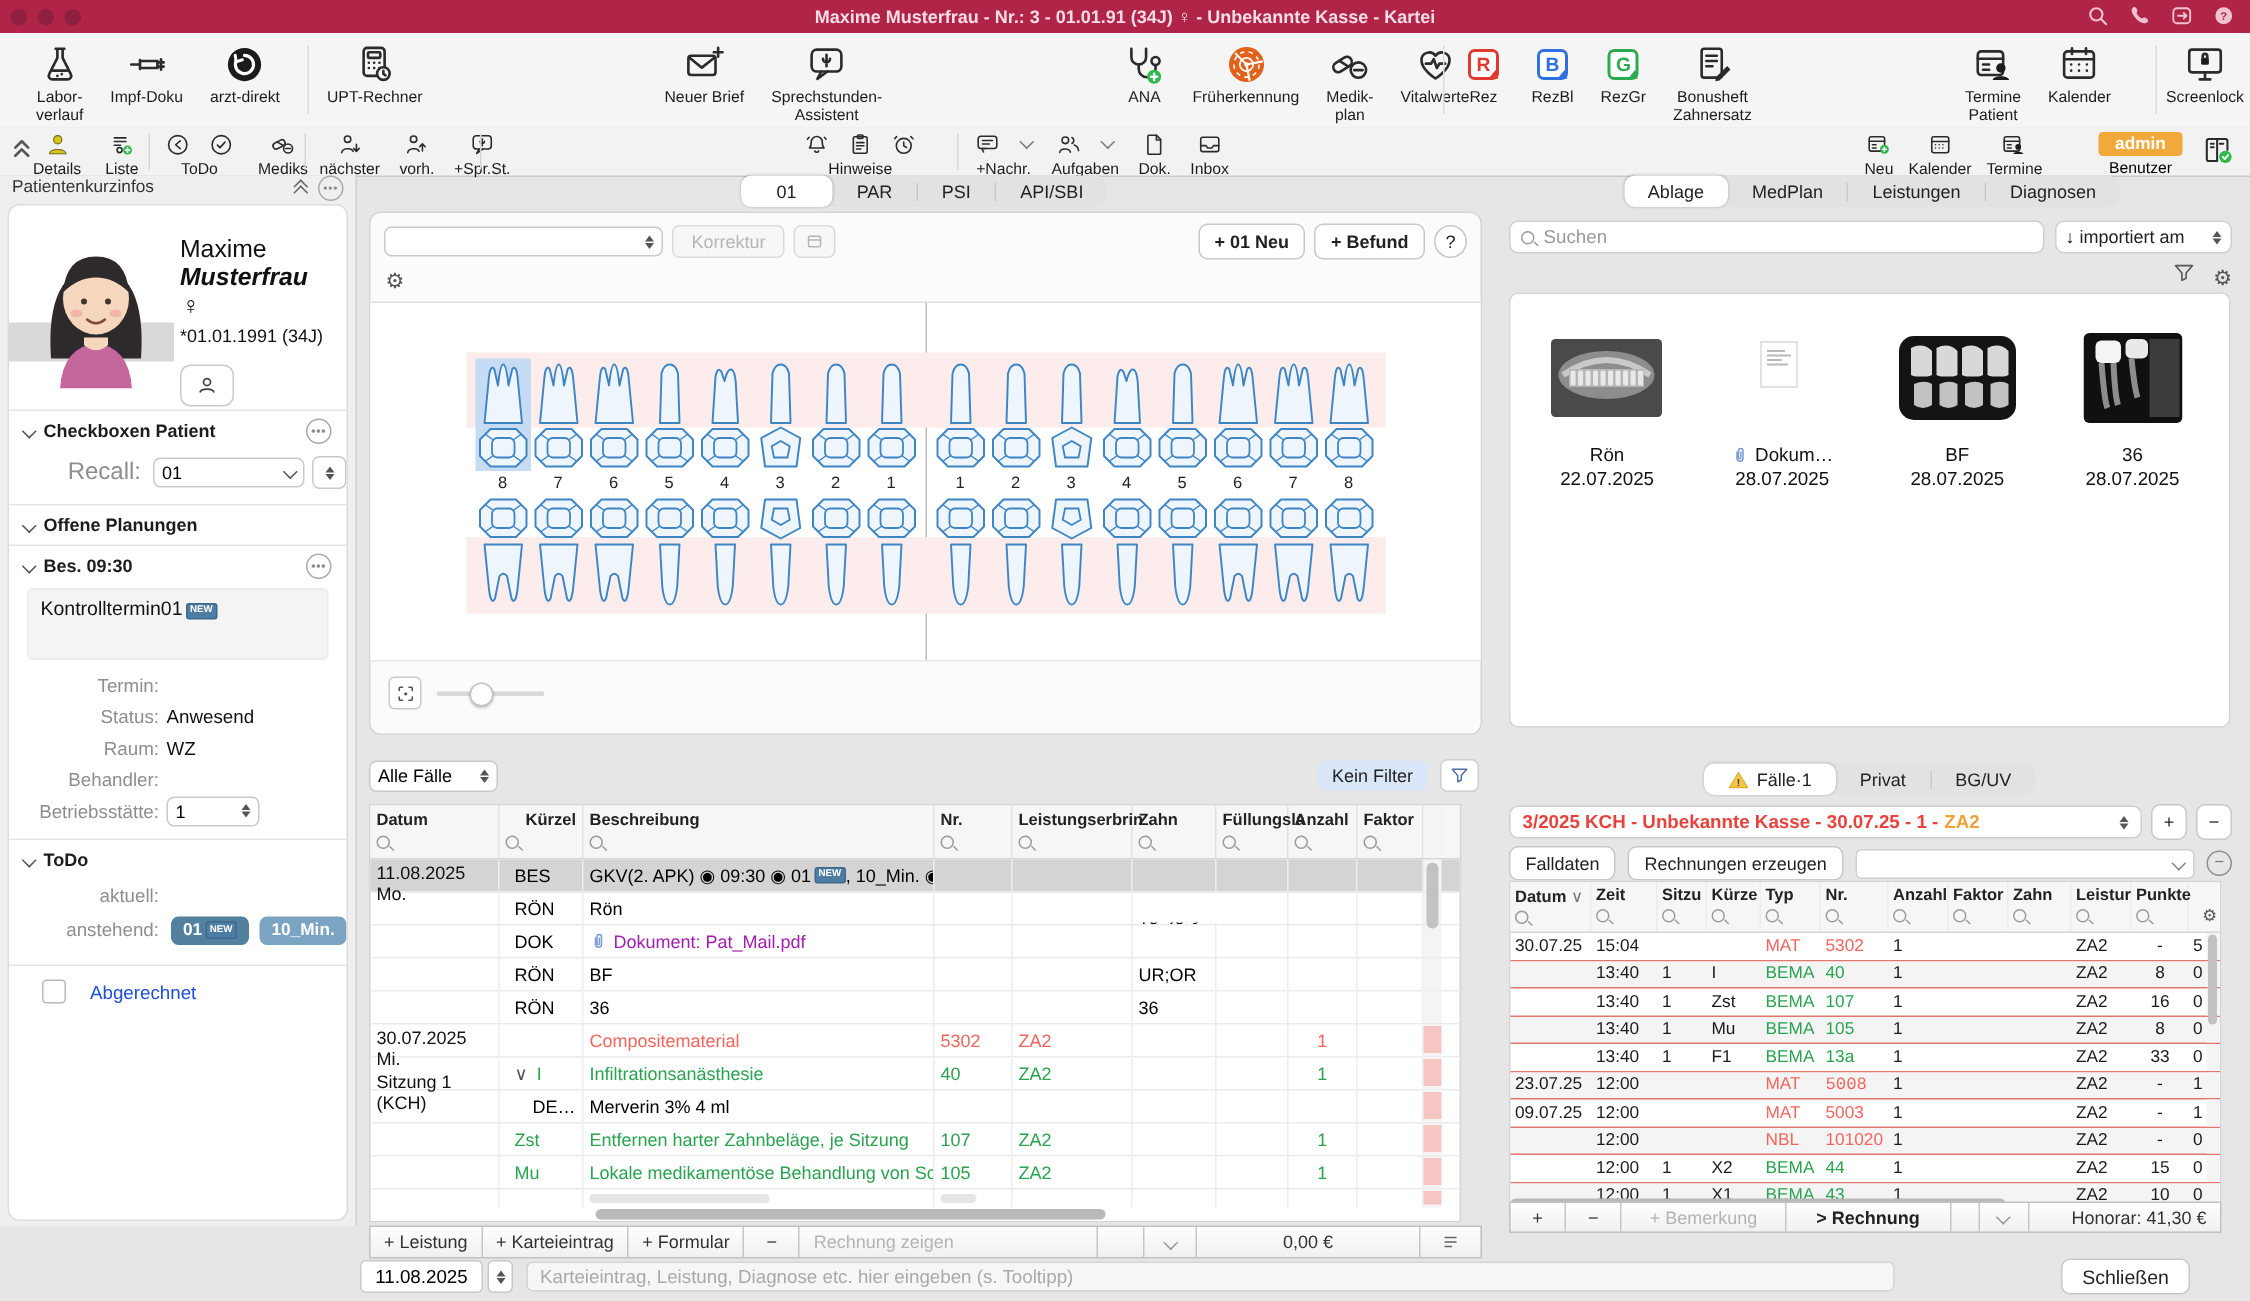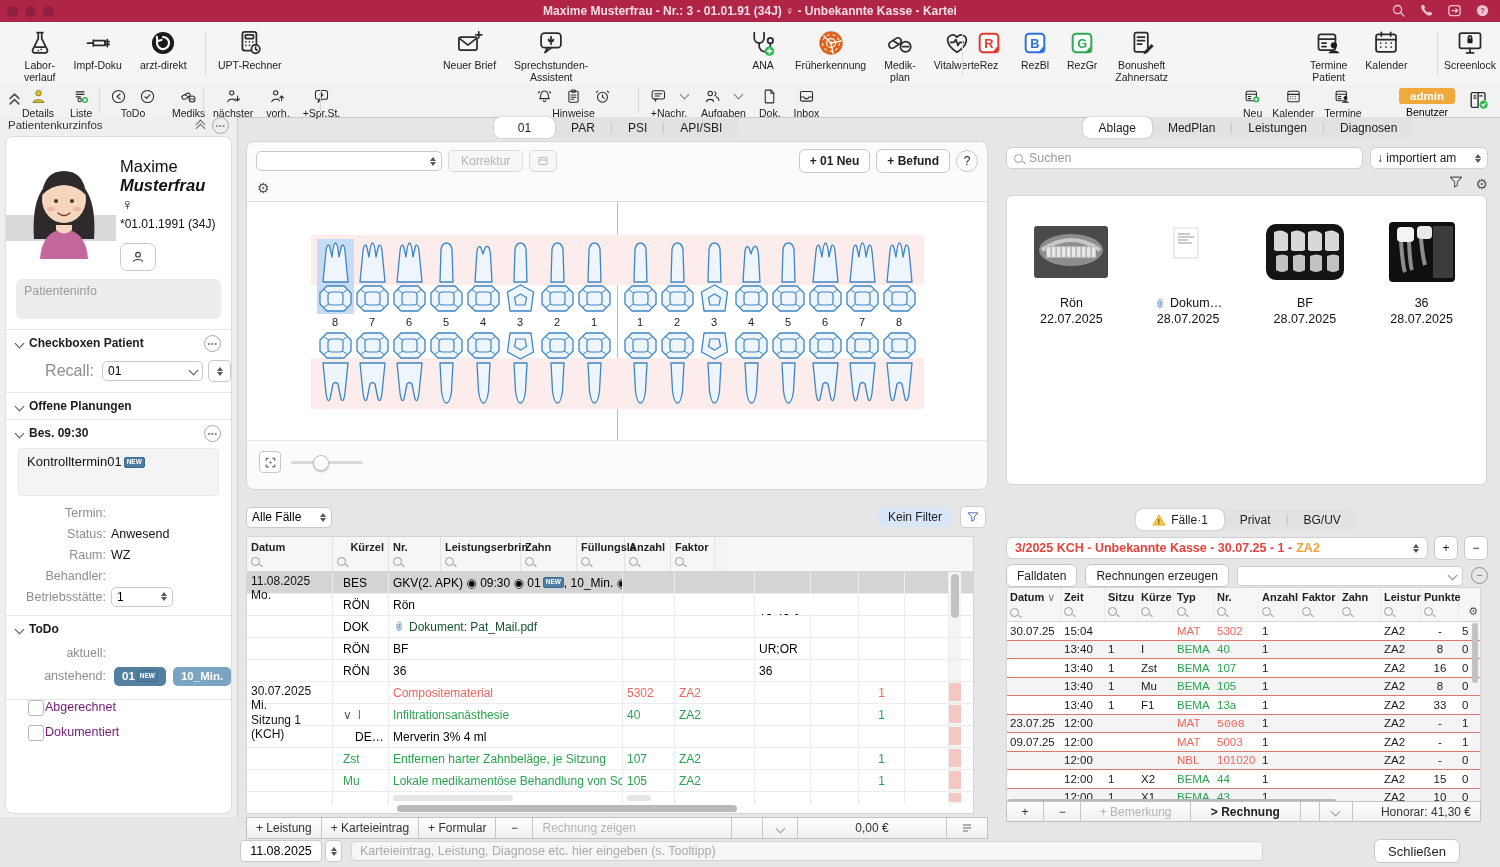--- a/index.html
+++ b/index.html
@@ -62,21 +62,21 @@
   .person-btn{margin-top:12px;width:34px;height:26px;border:1px solid #c9c9c9;border-radius:7px;background:#fff;display:flex;align-items:center;justify-content:center;}
   #patinfo{margin:6px 10px 10px;height:40px;background:#ededed;border-radius:6px;color:#9a9a9a;font-size:12.5px;padding:5px 8px;box-sizing:border-box;}
   .sechead{display:flex;align-items:center;height:26px;padding:0 10px;font-size:12px;font-weight:bold;color:#1c1c1c;gap:6px;}
   .sechead .cvd{border-color:#555;}
   .sechead .sp{flex:1;}
   .kvrow{display:flex;align-items:center;height:21px;font-size:12.5px;}
   .kvlab{width:100px;text-align:right;color:#8e8e8e;flex:none;}
   .kvval{margin-left:5px;color:#111;}
   .mini-sel{display:inline-flex;align-items:center;justify-content:space-between;border:1px solid #c9c9c9;border-radius:5px;background:#fff;padding:0 5px;font-size:12px;height:20px;box-sizing:border-box;}
   #konbox{margin:2px 12px 6px;height:48px;background:#f4f4f4;border:1px solid #ebebeb;border-radius:4px;padding:5px 8px;box-sizing:border-box;font-size:13px;color:#111;}
-  .cbrow{display:flex;align-items:flex-start;gap:1px;height:25px;padding-left:22px;font-size:12.5px;color:#701a75;}
+  .cbrow{display:flex;align-items:flex-end;gap:16px;height:25px;padding-left:22px;font-size:12.5px;color:#1d4ed8;}
   
   #centercol{left:240px;top:117px;width:752px;height:723px;}
   .tabtrack{display:flex;align-items:center;background:#e3e2e2;border-radius:8px;height:21px;font-size:12px;color:#222;}
   .tabseg{padding:0 16px;display:flex;align-items:center;gap:5px;height:21px;border-radius:7px;}
   .tabseg.on{background:#fff;box-shadow:0 0 2px rgba(0,0,0,.25);}
   .tabdiv{width:1px;height:12px;background:#c9c9c9;}
   #chartpanel{left:6px;top:24px;width:740px;height:347px;background:#fbfbfb;border:1px solid #d6d6d6;border-radius:8px;}
   #chart-toolbar{display:flex;align-items:center;padding:7px 9px 0;gap:6px;}
   .sel-empty{width:186px;height:20px;border:1px solid #c9c9c9;border-radius:5px;background:#fff;display:flex;align-items:center;justify-content:flex-end;padding:0 5px;box-sizing:border-box;}
   .btn-dis{color:#b5b5b5;border:1px solid #dadada;background:#f7f7f7;}
@@ -624,21 +624,20 @@
           <div class="ln">Musterfrau ♀</div>
           <div id="patbirth">*01.01.1991 (34J)</div>
           <div class="person-btn">
             <svg width="14" height="14" viewBox="0 0 24 24" fill="none" stroke="#444" stroke-width="2">
                 <circle cx="12" cy="8" r="4"></circle>
                 <path d="M4 20c1-5 15-5 16 0"></path>
               </svg>
           </div>
         </div>
       </div>
-      <div id="patinfo">Patienteninfo</div>
       <div class="hairline"></div>
       <div class="sechead">
         <span class="cvd"></span>
           <span>Checkboxen Patient</span>
           <span class="sp"></span>
         <span class="ellip">•••</span>
       </div>
       <div style="display:flex;align-items:center;height:30px;padding-bottom:6px">
         <span class="kvlab" style="width:88px">Recall:</span>
         <span class="mini-sel" style="width:106px;margin-left:8px">
@@ -707,24 +706,20 @@
             <span class="newchip">NEW</span>
           </span>
         <span class="pill" style="background:#7ba3c2;margin-left:7px">
             <span>10_Min.</span>
           </span>
       </div>
       <div class="hairline"></div>
       <div class="cbrow">
           <span class="cb"></span>
           <span>Abgerechnet</span>
-        </div>
-      <div class="cbrow">
-          <span class="cb"></span>
-          <span>Dokumentiert</span>
         </div>
     </div>
   </div>
 
   <div class="abs" id="centercol">
     <div style="display:flex;justify-content:center">
       <div class="tabtrack">
         <div class="tabseg on" style="padding:0 24px">
             <span>01</span>
           </div>
@@ -1164,20 +1159,24 @@
     <div class="abs" id="ctable">
         <div class="thead">
           <div class="thc" style="width: 86px;">
             <div>Datum</div>
             <div><span class="mag"></span></div>
           </div>
           <div class="thc" style="width: 56px;">
             <div style="text-align: right;">Kürzel</div>
             <div><span class="mag"></span></div>
           </div>
+          <div class="thc" style="width: 234px;">
+            <div>Beschreibung</div>
+            <div><span class="mag"></span></div>
+          </div>
           <div class="thc" style="width: 52px;">
             <div>Nr.</div>
             <div><span class="mag"></span></div>
           </div>
           <div class="thc" style="width: 80px;">
             <div>Leistungserbrin</div>
             <div><span class="mag"></span></div>
           </div>
           <div class="thc" style="width: 56px;">
             <div>Zahn</div>
@@ -1228,21 +1227,21 @@
             <div class="tc" style="width: 44px;"></div>
             <div class="vscroll"></div>
           </div>
           <div class="trow">
             <div class="tc datec" style="width: 86px;"></div>
             <div class="tc" style="width: 56px; padding-left: 10px;">DOK</div>
             <div class="tc" style="width: 234px;">
               <svg width="12" height="13" viewBox="0 0 24 24" fill="none" stroke="#7a9bd0" stroke-width="2">
                 <path d="M8 7v9a4 4 0 0 0 8 0V6a3 3 0 0 0-6 0v9a1.6 1.6 0 0 0 3.2 0V7"></path>
               </svg>
-              <span style="margin-left:4px;color:#14532d">Dokument: Pat_Mail.pdf</span>
+              <span style="margin-left:4px;color:#a21caf">Dokument: Pat_Mail.pdf</span>
             </div>
             <div class="tc" style="width: 52px;"></div>
             <div class="tc" style="width: 80px;"></div>
             <div class="tc" style="width: 56px;"></div>
             <div class="tc" style="width: 48px;"></div>
             <div class="tc" style="width: 46px; justify-content: center;"></div>
             <div class="tc" style="width: 44px;"></div>
             <div class="vscroll"></div>
           </div>
           <div class="trow">

